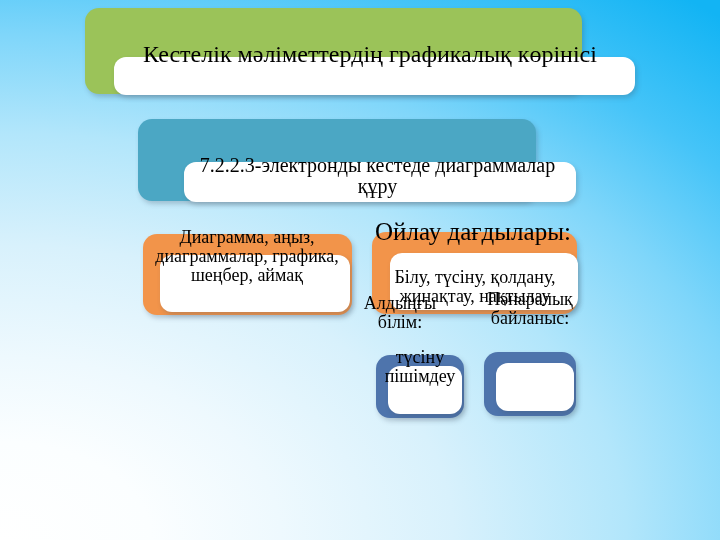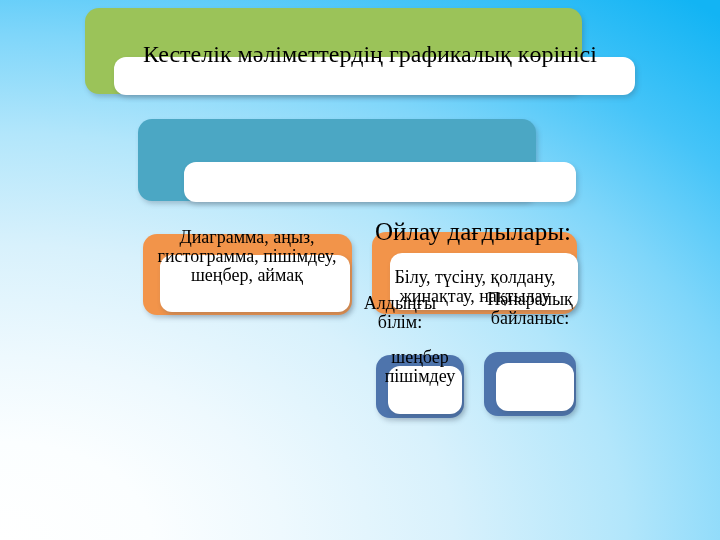--- a/index.html
+++ b/index.html
@@ -174,32 +174,33 @@
 <body>
 
 <div id="slide">
 
   <div class="band" id="green-band"></div>
   <div class="plate" id="green-plate"></div>
   <div class="txt" id="title-text">Кестелік мәліметтердің графикалық көрінісі</div>
 
   <div class="band" id="teal-band"></div>
   <div class="plate" id="teal-plate"></div>
+  <div class="txt" id="objective-text">7.2.2.3-электронды кестеде диаграммалар құру</div>
 
   <div class="band" id="orange-band-left"></div>
   <div class="plate" id="orange-plate-left"></div>
-  <div class="txt" id="lang-body">Диаграмма, аңыз, гистограмма, пішімдеу, шеңбер, аймақ</div>
+  <div class="txt" id="lang-body">Диаграмма, аңыз, диаграммалар, графика, шеңбер, аймақ</div>
 
   <div class="band" id="orange-band-right"></div>
   <div class="plate" id="orange-plate-right"></div>
   <div class="txt" id="think-head">Ойлау дағдылары:</div>
   <div class="txt" id="think-body">Білу, түсіну, қолдану, жинақтау, нақтылау</div>
 
   <div class="band" id="blue-band-left"></div>
   <div class="plate" id="blue-plate-left"></div>
   <div class="txt" id="prior-head">Алдыңғы білім:</div>
-  <div class="txt" id="prior-body">шеңбер пішімдеу</div>
+  <div class="txt" id="prior-body">түсіну пішімдеу</div>
 
   <div class="band" id="blue-band-right"></div>
   <div class="plate" id="blue-plate-right"></div>
   <div class="txt" id="cross-head">Пәнаралық байланыс:</div>
 
 </div>
 
 </body></html>

